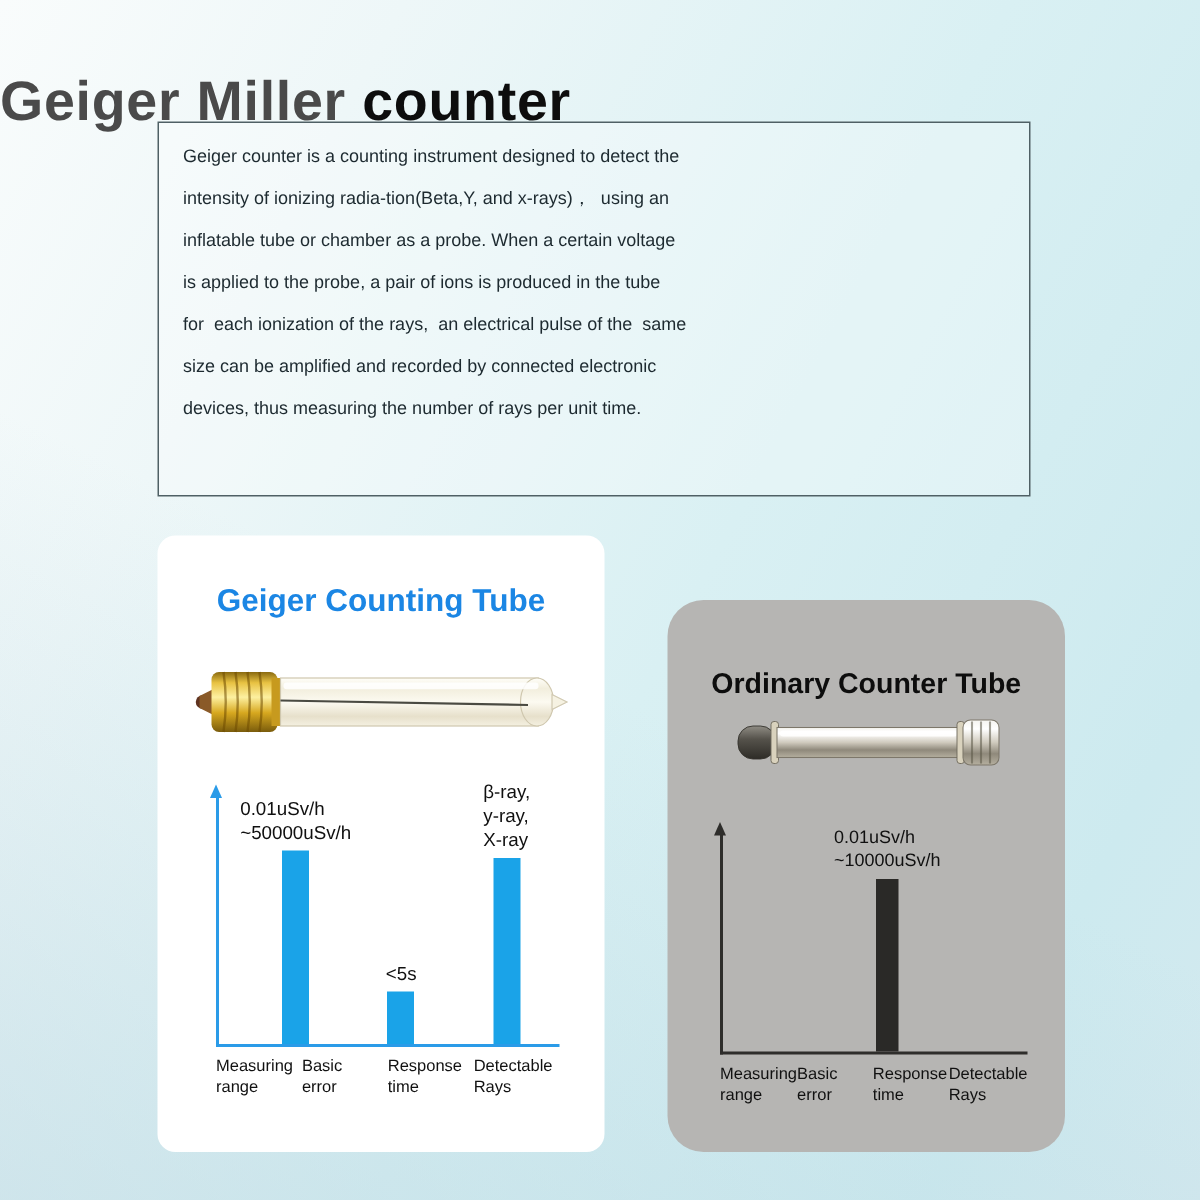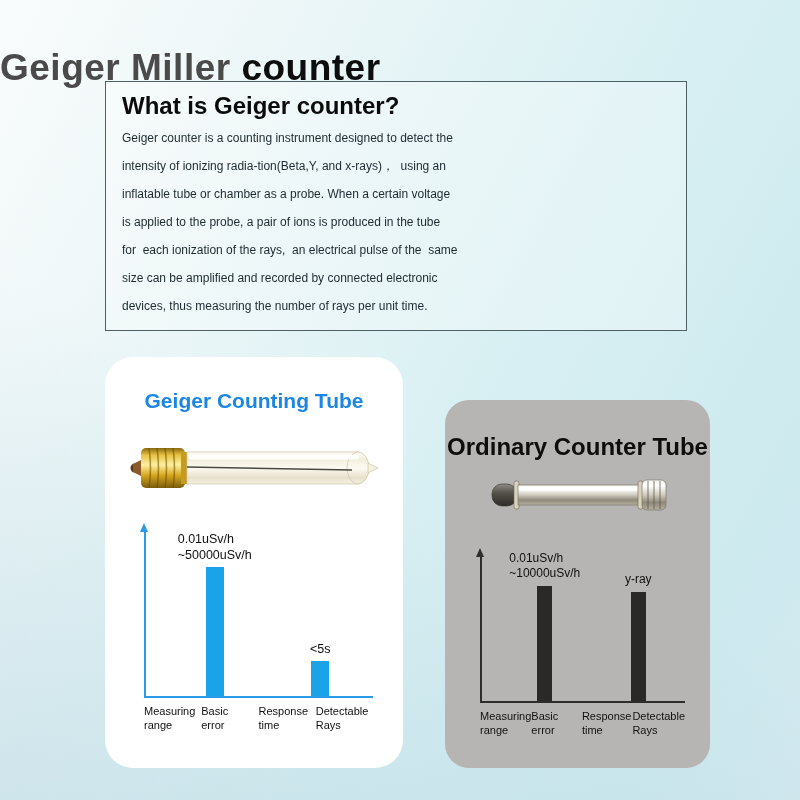--- a/index.html
+++ b/index.html
@@ -15,25 +15,25 @@
   .page-title .t1{color:#4a4a4a;}
   .page-title .t2{color:#0d0d0d;}
   
   .info-box{position:absolute;left:105px;top:81px;width:582px;height:250px;
     border:1.5px solid #4f6065;background:rgba(255,255,255,0.30);box-sizing:border-box;
     padding:8px 14px 0 14px;}
   .info-heading{font-size:24px;font-weight:bold;color:#0b0b0b;margin:2px 0 4px 2px;}
   .info-body{font-size:12px;color:#1d2a30;line-height:28px;white-space:pre-wrap;margin-left:2px;}
   
   .card{position:absolute;box-sizing:border-box;}
-  .card-left{left:105px;top:357px;width:298px;height:411px;background:#ffffff;border-radius:28px;}
+  .card-left{left:105px;top:357px;width:298px;height:411px;background:#ffffff;border-radius:12px;}
   .card-right{left:445px;top:400px;width:265px;height:368px;background:#b6b5b3;border-radius:24px;}
   .card-title{position:absolute;left:0;width:100%;text-align:center;font-weight:bold;}
   .card-left .card-title{top:32px;font-size:21px;}
-  .card-right .card-title{top:33px;font-size:24px;}
+  .card-right .card-title{top:46px;font-size:19px;}
   .tube{position:absolute;left:50%;transform:translateX(-50%);}
   .card-left .tube{top:82px;}
   .card-right .tube{top:74px;}
   
   .chart{position:absolute;}
   .card-left  .chart{left:27px;top:173px;width:241px;}
   .card-right .chart{left:23px;top:155px;width:217px;}
   .plot{position:relative;border-left:2px solid var(--axis);border-bottom:2px solid var(--axis);
     box-sizing:border-box;margin-left:12px;}
   .card-left  .plot{height:168px;}
@@ -54,21 +54,20 @@
   .cat{flex:1;font-size:11px;color:#111;line-height:1.3;white-space:pre-line;text-align:left;}
 </style>
 </head>
 <body>
 
 <div class="page">
 
   <h1 class="page-title"><span class="t1">Geiger Miller </span><span class="t2">counter</span></h1>
 
   <div class="info-box">
-    <div class="info-heading">What is Geiger counter?</div>
     <div class="info-body">Geiger counter is a counting instrument designed to detect the
 intensity of ionizing radia-tion(Beta,Y, and x-rays)，  using an
 inflatable tube or chamber as a probe. When a certain voltage
 is applied to the probe, a pair of ions is produced in the tube
 for  each ionization of the rays,  an electrical pulse of the  same
 size can be amplified and recorded by connected electronic
 devices, thus measuring the number of rays per unit time.</div>
   </div>
 
   <div class="card card-left">
@@ -112,20 +111,26 @@
         <div class="cols">
             <div class="col">
               <div class="annot" style="bottom: calc(78% + 4px);">0.01uSv/h
 ~50000uSv/h</div>
               <div class="bar" style="height: 78%; background: rgb(26, 163, 232);"></div>
             </div>
             <div class="col">
               <div class="annot" style="bottom: calc(21% + 4px); text-align: center;">&lt;5s</div>
               <div class="bar" style="height: 21%; background: rgb(26, 163, 232);"></div>
             </div>
+            <div class="col">
+              <div class="annot" style="bottom: calc(75% + 4px);">β-ray,
+y-ray,
+X-ray</div>
+              <div class="bar" style="height: 75%; background: rgb(26, 163, 232);"></div>
+            </div>
           </div>
       </div>
       <div class="cats">
           <div class="cat">Measuring
 range</div>
           <div class="cat">Basic
 error</div>
           <div class="cat">Response
 time</div>
           <div class="cat">Detectable
@@ -165,24 +170,20 @@
 
     <div class="chart" style="--axis: #2e2d2b;">
       <div class="plot">
         <div class="arrow"></div>
         <div class="cols">
             <div class="col">
               <div class="annot" style="bottom: calc(79% + 4px);">0.01uSv/h
 ~10000uSv/h</div>
               <div class="bar" style="height: 79%; background: rgb(42, 41, 39);"></div>
             </div>
-            <div class="col">
-              <div class="annot" style="bottom: calc(75% + 4px);">y-ray</div>
-              <div class="bar" style="height: 75%; background: rgb(42, 41, 39);"></div>
-            </div>
           </div>
       </div>
       <div class="cats">
           <div class="cat">Measuring
 range</div>
           <div class="cat">Basic
 error</div>
           <div class="cat">Response
 time</div>
           <div class="cat">Detectable

